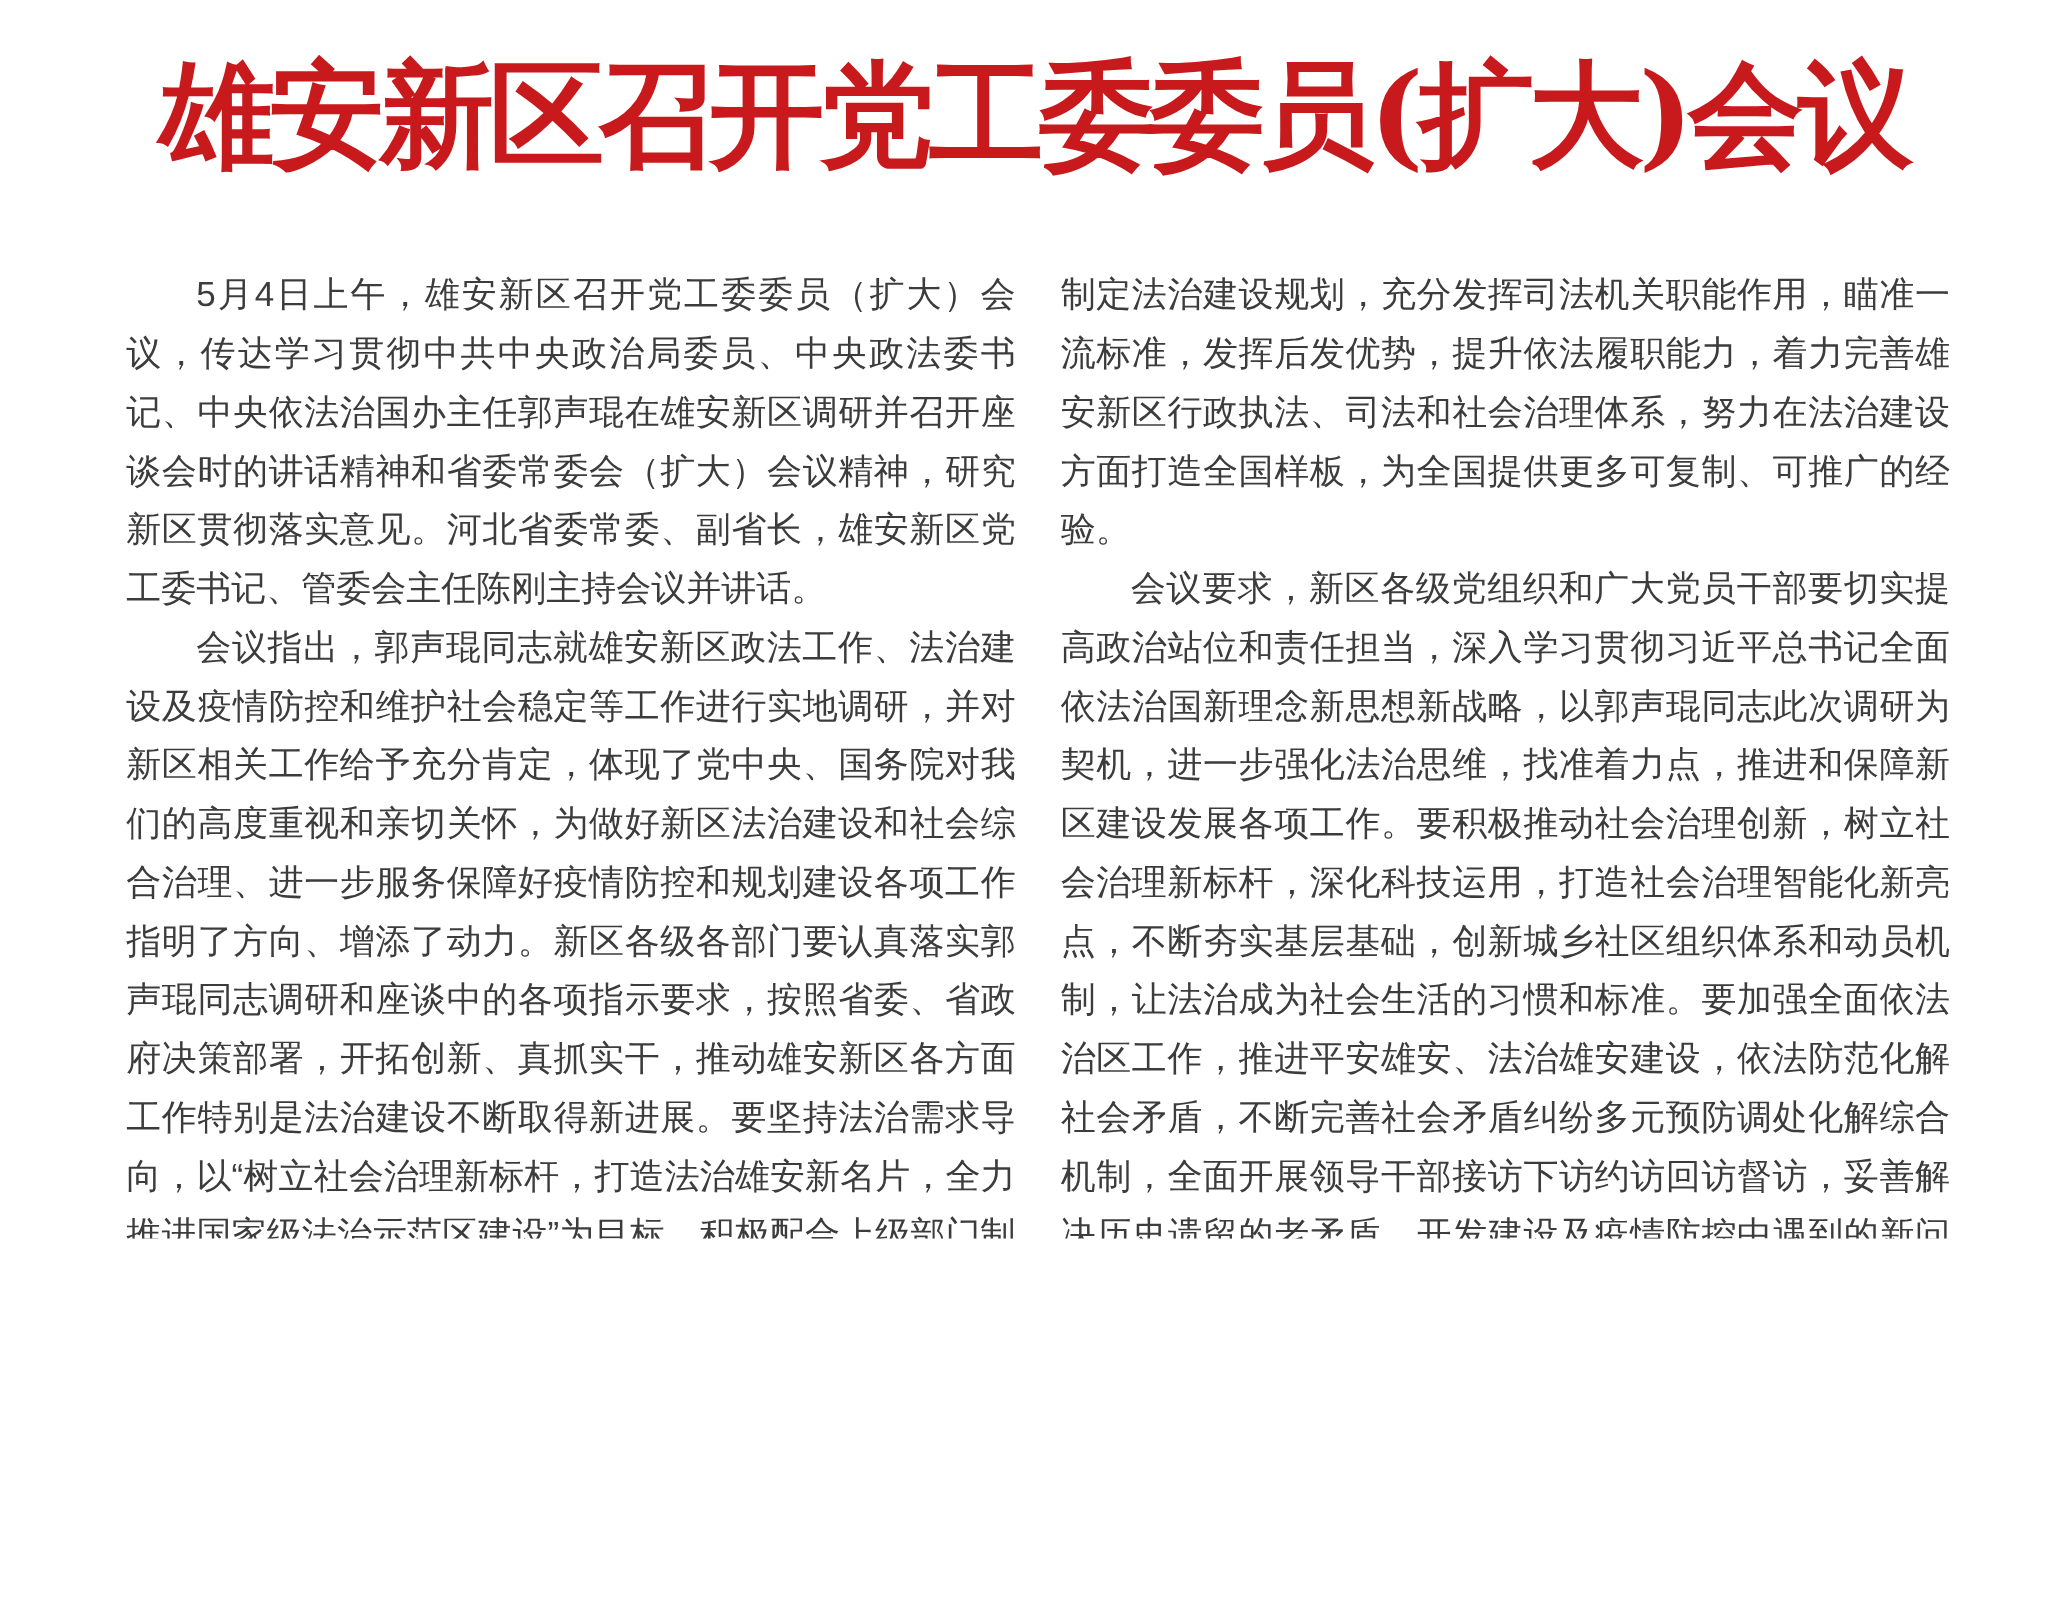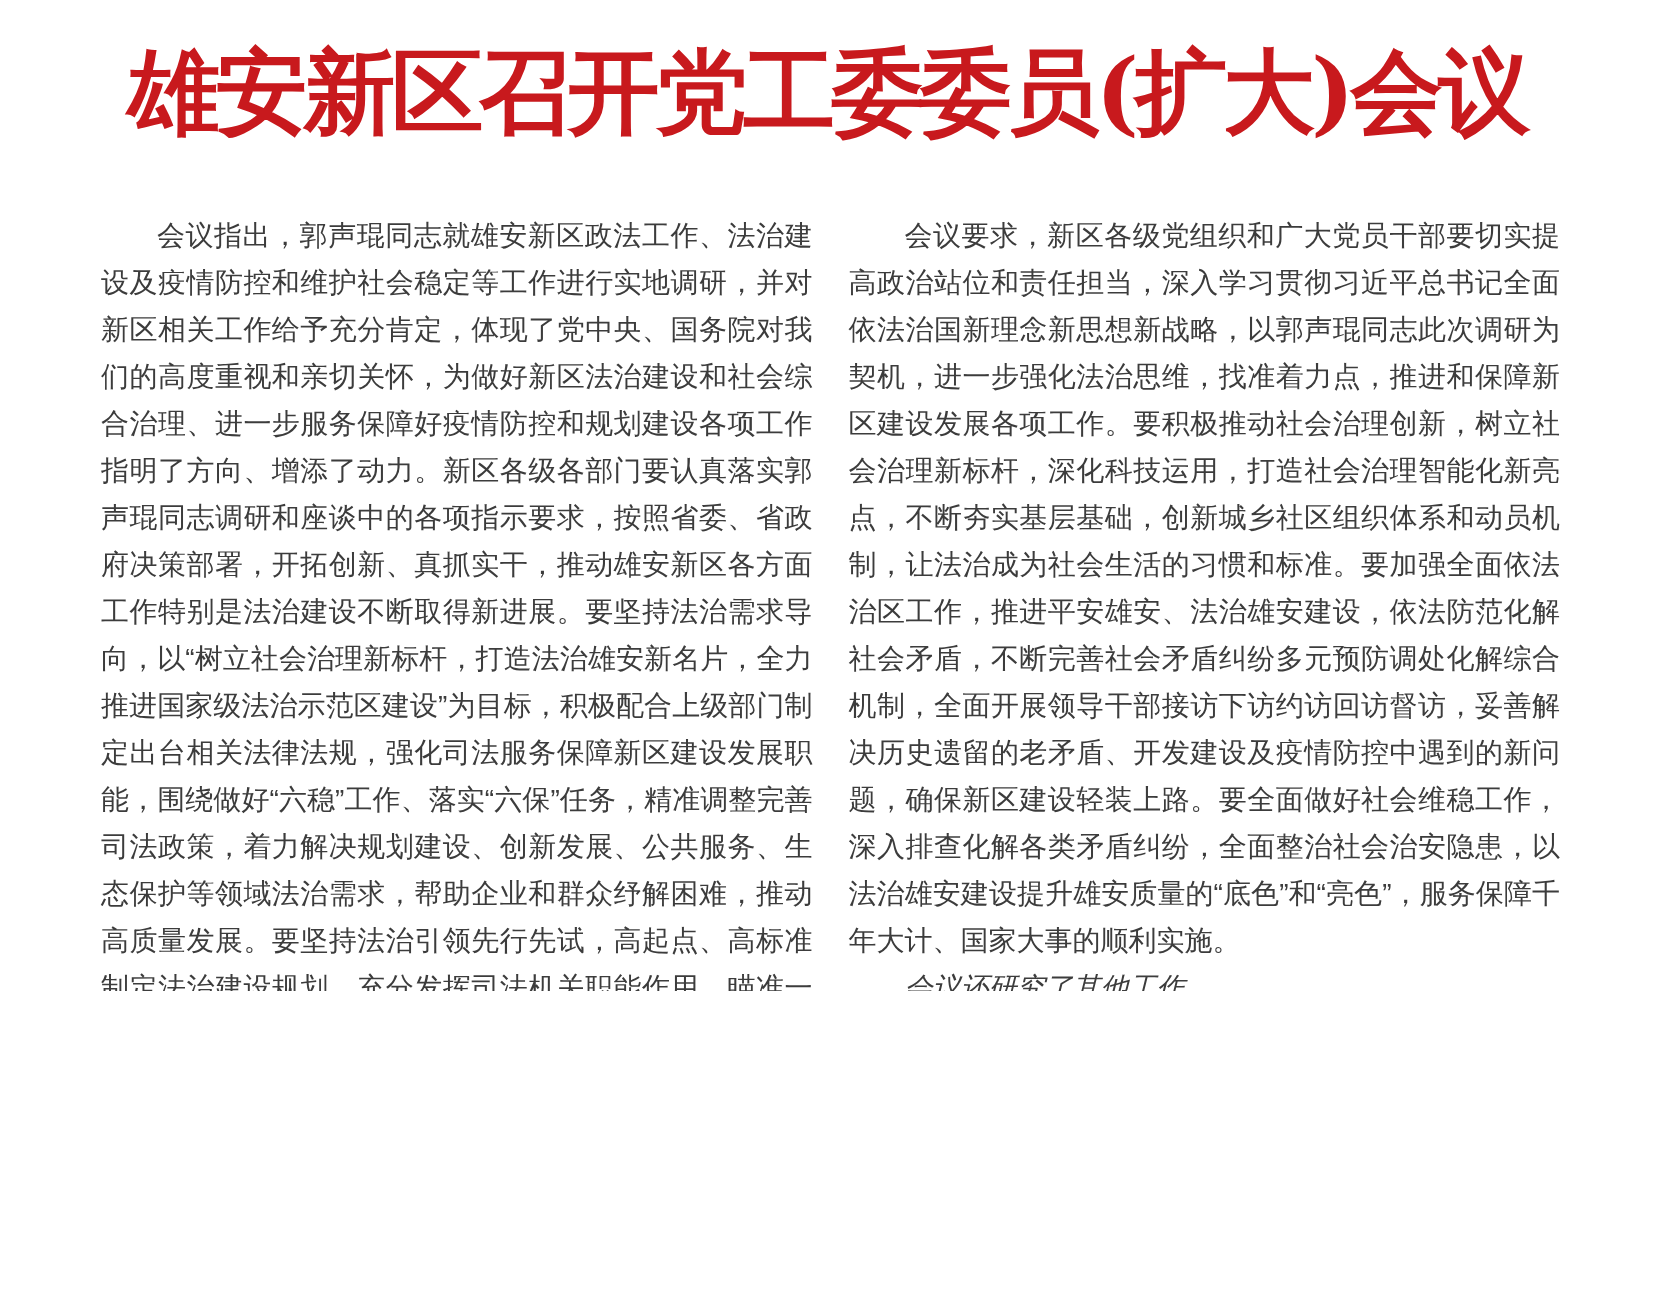--- a/index.html
+++ b/index.html
@@ -62,18 +62,19 @@
   }
 </style>
 </head>
 <body>
 
 <div class="page">
 
   <h1 class="headline">雄安新区召开党工委委员(扩大)会议</h1>
 
   <div class="columns">
+    <p class="para">5月4日上午，雄安新区召开党工委委员（扩大）会议，传达学习贯彻中共中央政治局委员、中央政法委书记、中央依法治国办主任郭声琨在雄安新区调研并召开座谈会时的讲话精神和省委常委会（扩大）会议精神，研究新区贯彻落实意见。河北省委常委、副省长，雄安新区党工委书记、管委会主任陈刚主持会议并讲话。</p>
     <p class="para">会议指出，郭声琨同志就雄安新区政法工作、法治建设及疫情防控和维护社会稳定等工作进行实地调研，并对新区相关工作给予充分肯定，体现了党中央、国务院对我们的高度重视和亲切关怀，为做好新区法治建设和社会综合治理、进一步服务保障好疫情防控和规划建设各项工作指明了方向、增添了动力。新区各级各部门要认真落实郭声琨同志调研和座谈中的各项指示要求，按照省委、省政府决策部署，开拓创新、真抓实干，推动雄安新区各方面工作特别是法治建设不断取得新进展。要坚持法治需求导向，以“树立社会治理新标杆，打造法治雄安新名片，全力推进国家级法治示范区建设”为目标，积极配合上级部门制定出台相关法律法规，强化司法服务保障新区建设发展职能，围绕做好“六稳”工作、落实“六保”任务，精准调整完善司法政策，着力解决规划建设、创新发展、公共服务、生态保护等领域法治需求，帮助企业和群众纾解困难，推动高质量发展。要坚持法治引领先行先试，高起点、高标准制定法治建设规划，充分发挥司法机关职能作用，瞄准一流标准，发挥后发优势，提升依法履职能力，着力完善雄安新区行政执法、司法和社会治理体系，努力在法治建设方面打造全国样板，为全国提供更多可复制、可推广的经验。</p>
     <p class="para">会议要求，新区各级党组织和广大党员干部要切实提高政治站位和责任担当，深入学习贯彻习近平总书记全面依法治国新理念新思想新战略，以郭声琨同志此次调研为契机，进一步强化法治思维，找准着力点，推进和保障新区建设发展各项工作。要积极推动社会治理创新，树立社会治理新标杆，深化科技运用，打造社会治理智能化新亮点，不断夯实基层基础，创新城乡社区组织体系和动员机制，让法治成为社会生活的习惯和标准。要加强全面依法治区工作，推进平安雄安、法治雄安建设，依法防范化解社会矛盾，不断完善社会矛盾纠纷多元预防调处化解综合机制，全面开展领导干部接访下访约访回访督访，妥善解决历史遗留的老矛盾、开发建设及疫情防控中遇到的新问题，确保新区建设轻装上路。要全面做好社会维稳工作，深入排查化解各类矛盾纠纷，全面整治社会治安隐患，以法治雄安建设提升雄安质量的“底色”和“亮色”，服务保障千年大计、国家大事的顺利实施。</p>
     <p class="closing-line"><span>会议还研究了其他工作。</span></p>
   </div>
 
 </div>
 
 </body></html>

